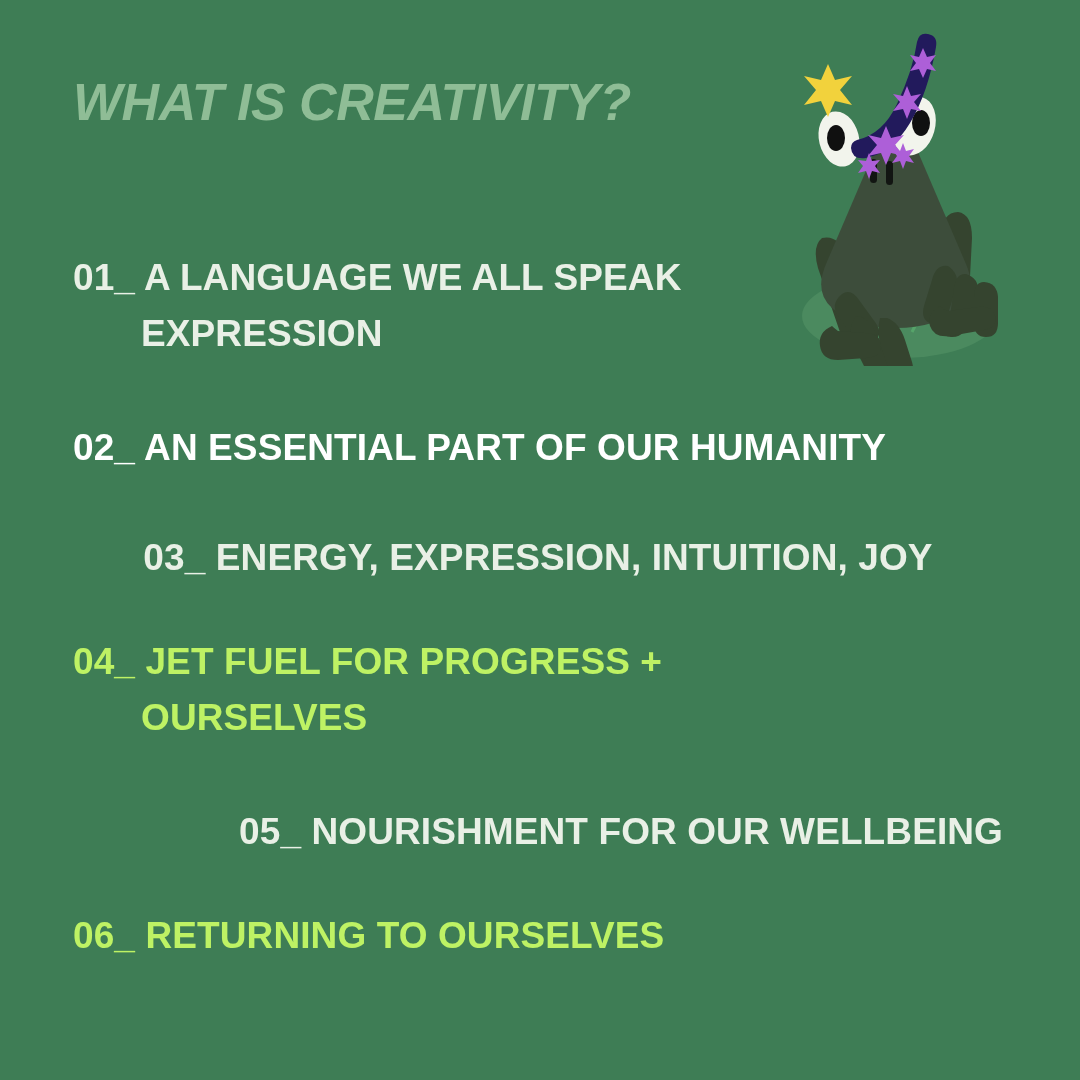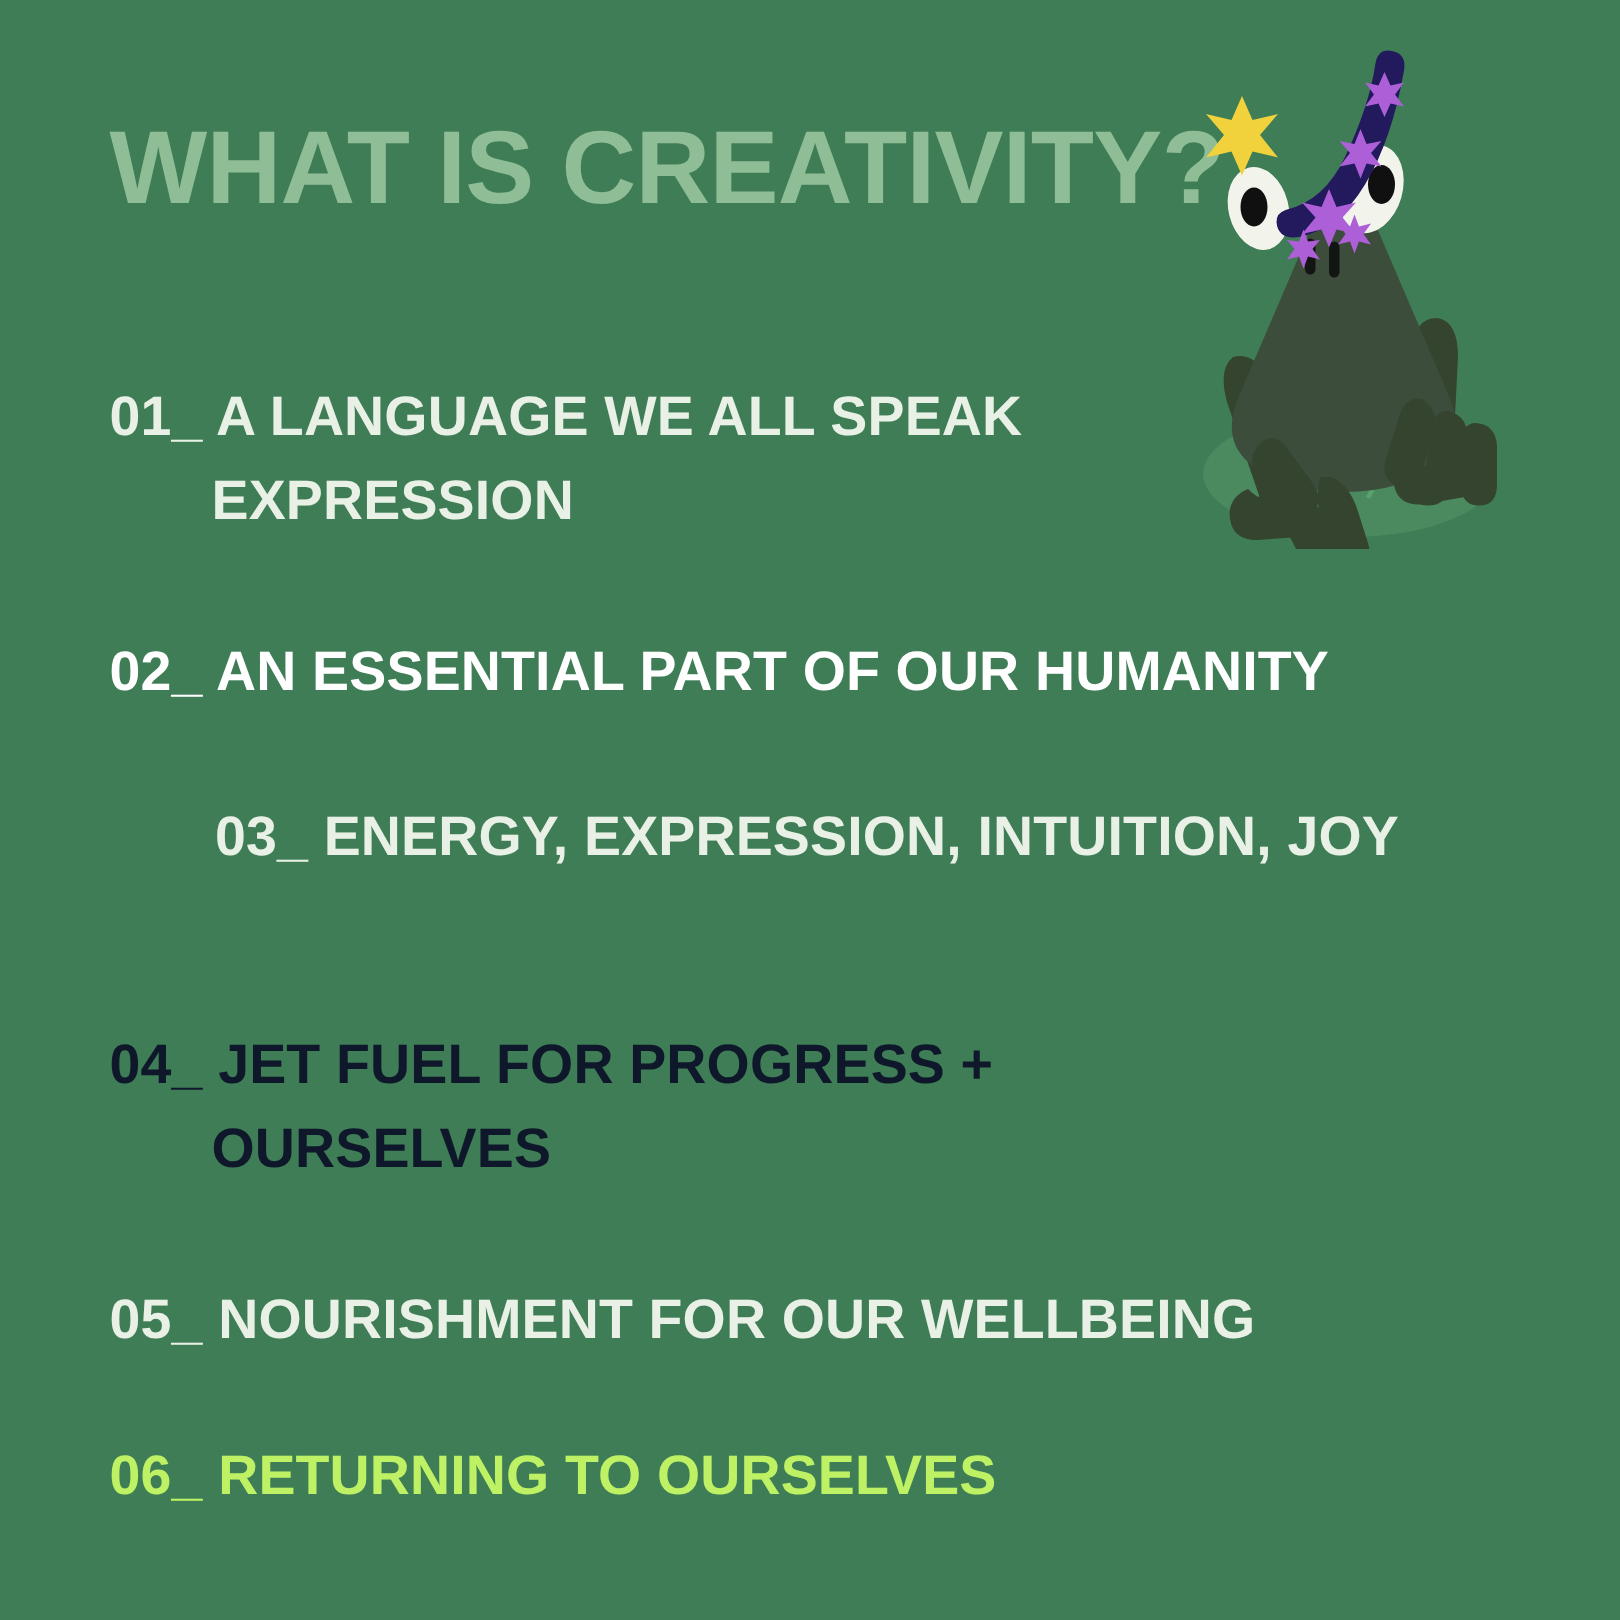--- a/index.html
+++ b/index.html
@@ -18,27 +18,28 @@
     height: 1080px;
     background: #3e7d55;
     overflow: hidden;
   }
 
   
   #page-title {
     position: absolute;
     left: 73px;
     top: 74px;
-    font-size: 69px;
+    font-size: 52px;
     font-weight: 700;
     letter-spacing: -0.5px;
     color: #8fbd96;
     line-height: 1.1;
     white-space: nowrap;
     user-select: none;
+    font-style: italic;
   }
 
   
   #list {
     position: absolute;
     left: 73px;
     top: 250px;
     width: 930px;
   }
   .list-item {
@@ -109,32 +110,32 @@
     <div class="gap-b"></div>
 
     <div class="list-item" style="color: rgb(233, 240, 230); text-align: center;">
       <div class="li-line">
         <span class="li-num">03_</span>
         <span class="li-text">ENERGY, EXPRESSION, INTUITION, JOY</span>
       </div>
     </div>
     <div class="gap-c"></div>
 
-    <div class="list-item" style="color: #0f172a; margin-top: 48px;">
+    <div class="list-item" style="color: #bef264;">
       <div class="li-line">
         <span class="li-num">04_</span>
         <span class="li-text">JET FUEL FOR PROGRESS +</span>
       </div>
       <div class="li-line cont">
         <span class="li-text">OURSELVES</span>
       </div>
     </div>
     <div class="gap-a"></div>
 
-    <div class="list-item" style="color: rgb(233, 240, 230);">
+    <div class="list-item" style="color: rgb(233, 240, 230); text-align: right;">
       <div class="li-line">
         <span class="li-num">05_</span>
         <span class="li-text">NOURISHMENT FOR OUR WELLBEING</span>
       </div>
     </div>
     <div class="gap-c"></div>
 
     <div class="list-item" style="color: #bef264;">
       <div class="li-line">
         <span class="li-num">06_</span>

